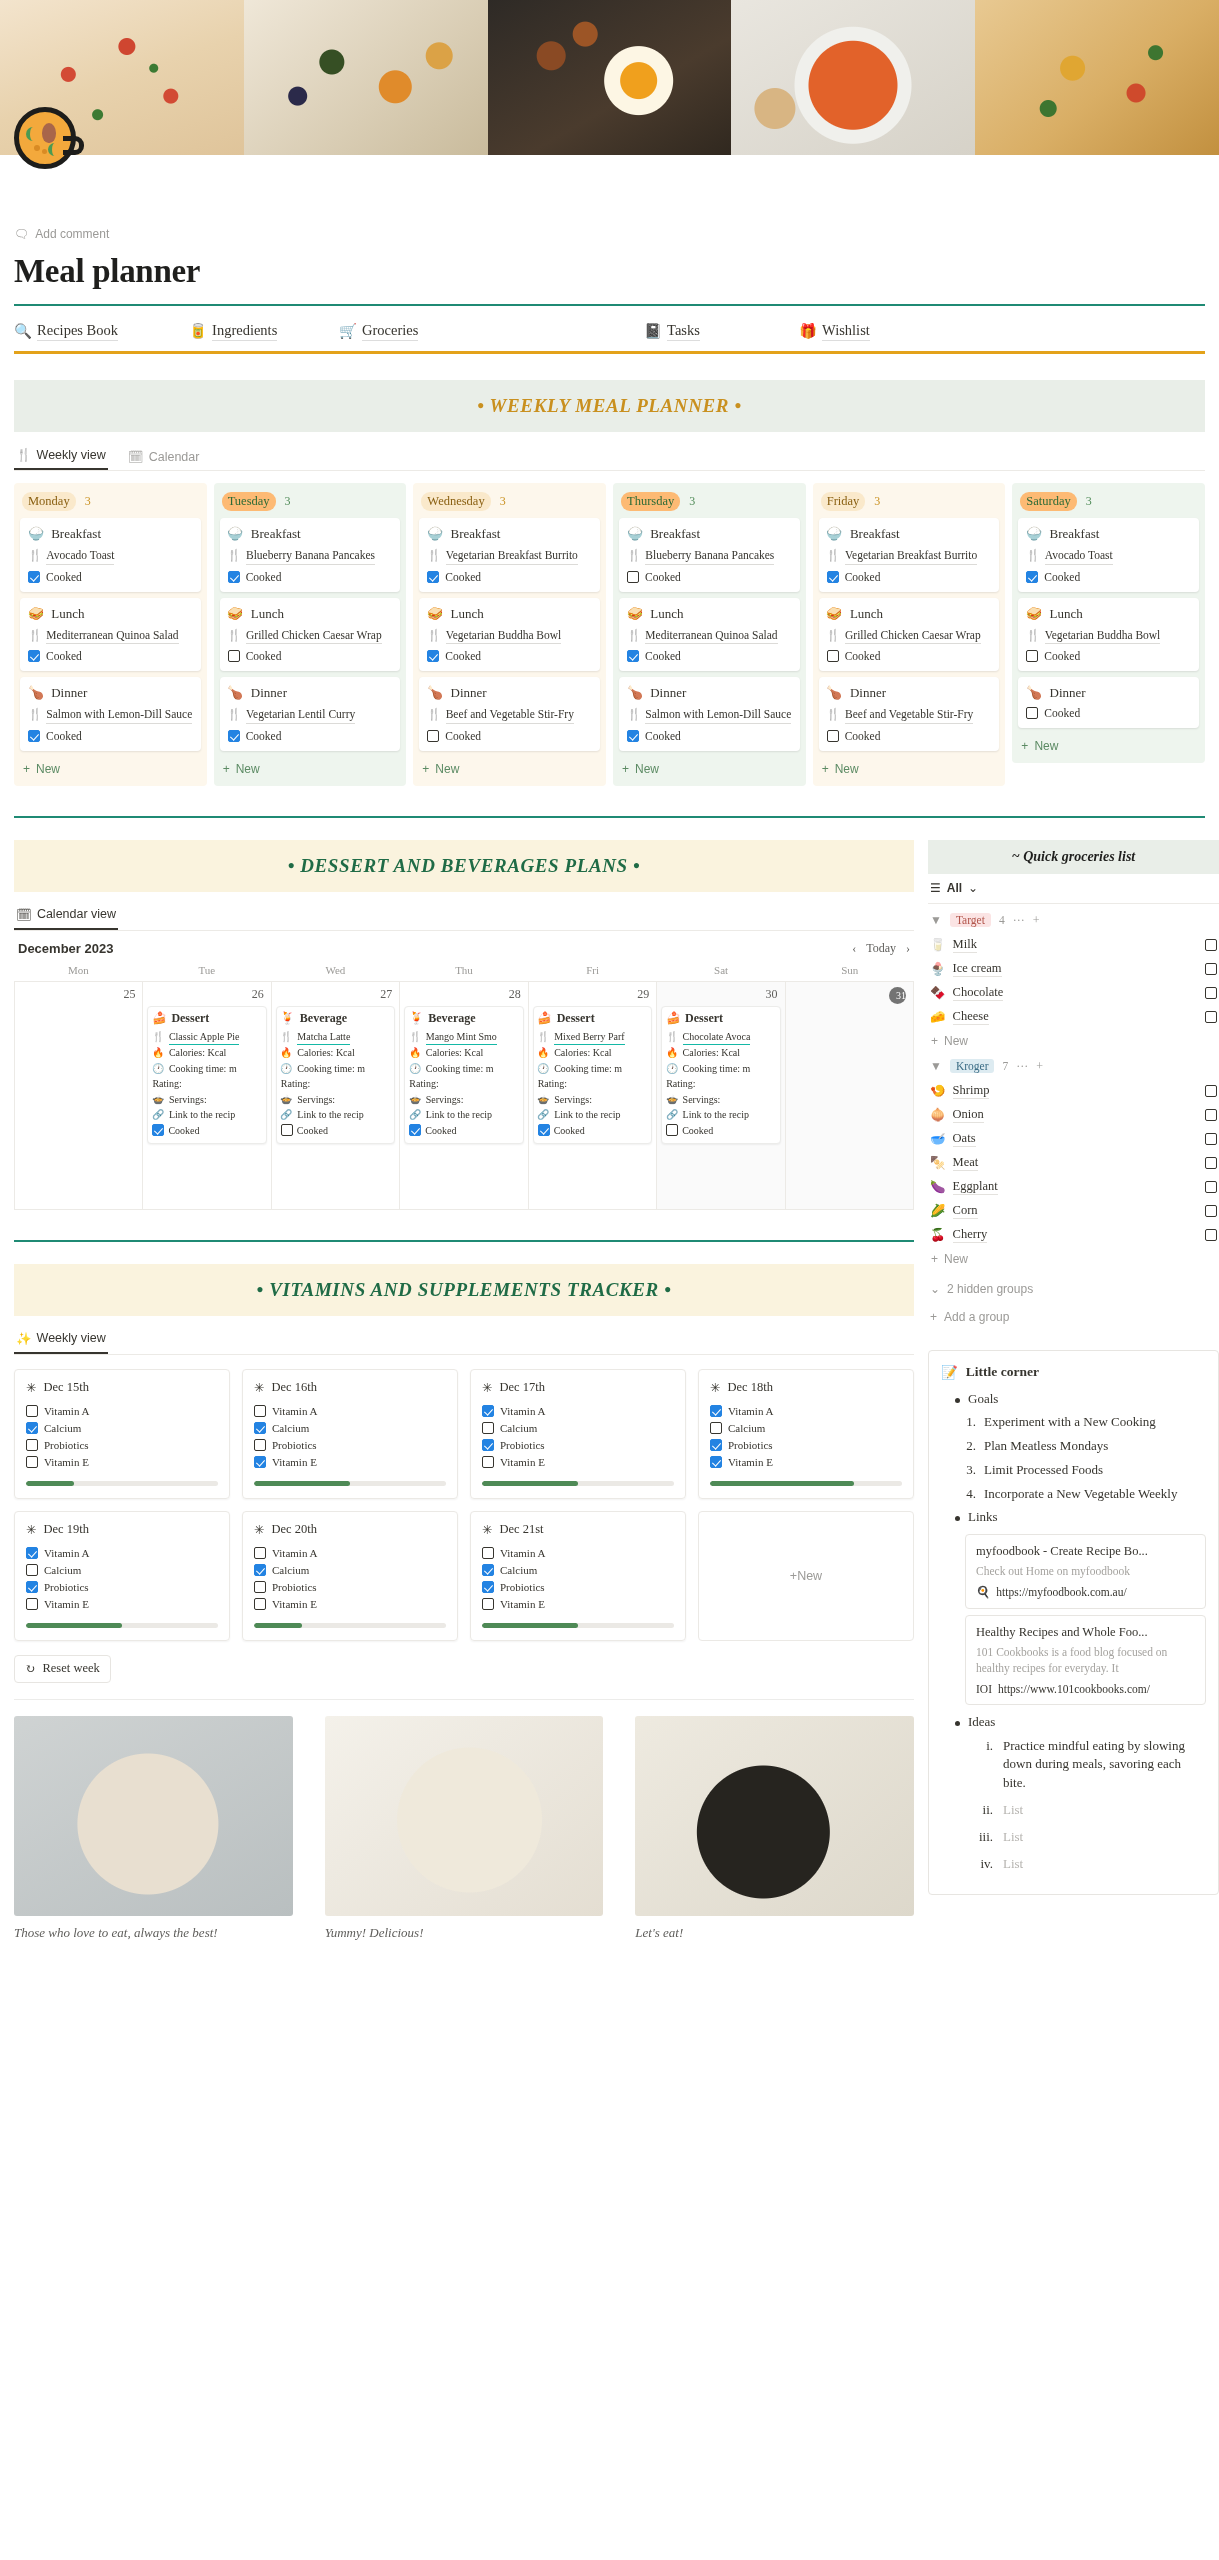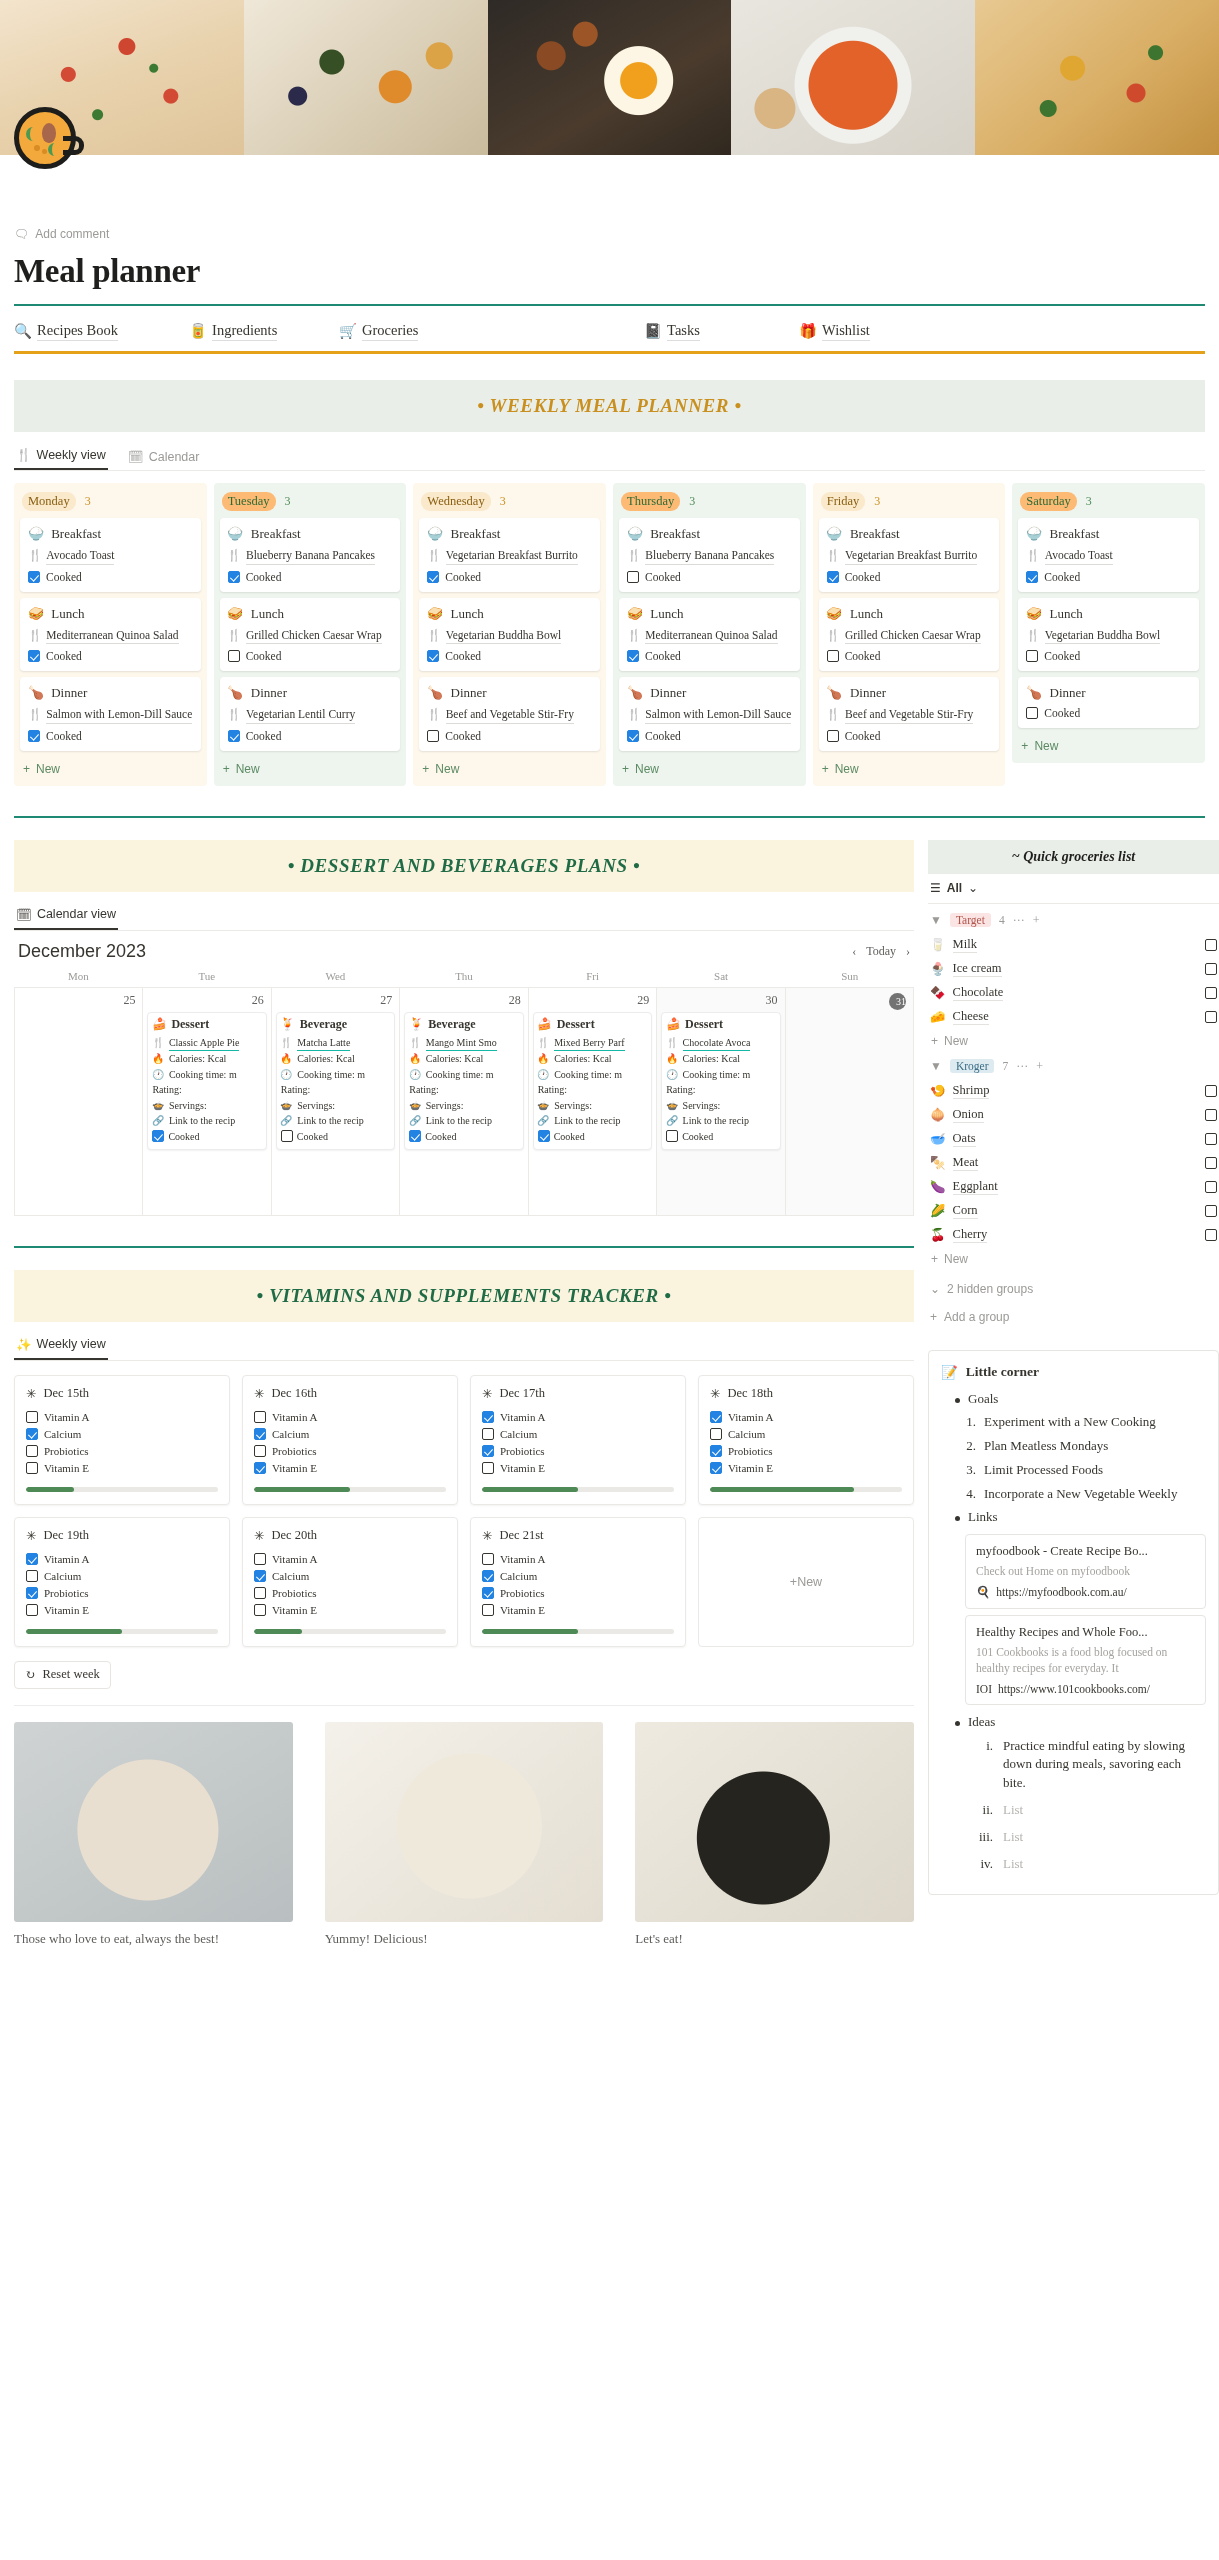--- a/index.html
+++ b/index.html
@@ -145,21 +145,21 @@
   .newrow.grey { color: #9b9a97; }
 
   
   .split { display: flex; gap: 14px; align-items: flex-start; }
   .leftcol { width: 900px; flex: none; }
   .rightcol { width: 291px; flex: none; }
 
   
   .calhead { display: flex; align-items: center; justify-content: space-between;
     padding: 10px 4px 8px; }
-  .calmonth { font-size: 18px; font-weight: 400;
+  .calmonth { font-size: 13px; font-weight: 700;
     font-family: "Liberation Sans", sans-serif; }
   .calnav { display: flex; align-items: center; gap: 10px; font-size: 12px; color: #5f5e5b; }
   .caldow { display: grid; grid-template-columns: repeat(7,1fr);
     font-size: 11px; color: #9b9a97; text-align: center; padding-bottom: 5px; }
   .calgrid { display: grid; grid-template-columns: repeat(7,1fr);
     border-top: 1px solid #eceae6; border-left: 1px solid #eceae6; }
   .calcell { border-right: 1px solid #eceae6; border-bottom: 1px solid #eceae6;
     min-height: 228px; padding: 4px; }
   .calcell.dim { background: #fafafa; }
   .caldate { text-align: right; font-size: 12px; color: #5f5e5b; padding: 1px 3px 4px; }
@@ -236,21 +236,21 @@
   .pimg { height: 200px; border-radius: 3px; position: relative; overflow: hidden; }
   .p1 { background: radial-gradient(circle at 48% 54%, #e8dfd0 0 70px, transparent 71px),
         linear-gradient(150deg,#cfd3d3 0%,#b9bfc0 100%); }
   .p2 { background: radial-gradient(circle at 46% 58%, #26241f 0 66px, transparent 67px),
         radial-gradient(circle at 46% 56%, #e8a42c 0 22px, transparent 23px),
         linear-gradient(140deg,#eeeae0 0%,#ddd8cb 100%); }
   .p3 { background: radial-gradient(circle at 52% 52%, #efe9db 0 72px, transparent 73px),
         radial-gradient(circle at 52% 52%, #6fa23b 0 26px, transparent 27px),
         radial-gradient(circle at 68% 42%, #cf4a2c 0 13px, transparent 14px),
         linear-gradient(140deg,#f4f1ea 0%,#e4ded2 100%); }
-  .pcap { font-size: 13px; color: #5f5e5b; margin-top: 9px; }
+  .pcap { font-style: italic; font-size: 13px; color: #5f5e5b; margin-top: 9px; }
 </style>
 </head>
 <body>
 
 <div class="cover">
   <div class="cover-tile cv1"></div>
   <div class="cover-tile cv2"></div>
   <div class="cover-tile cv3"></div>
   <div class="cover-tile cv4"></div>
   <div class="cover-tile cv5"></div>

